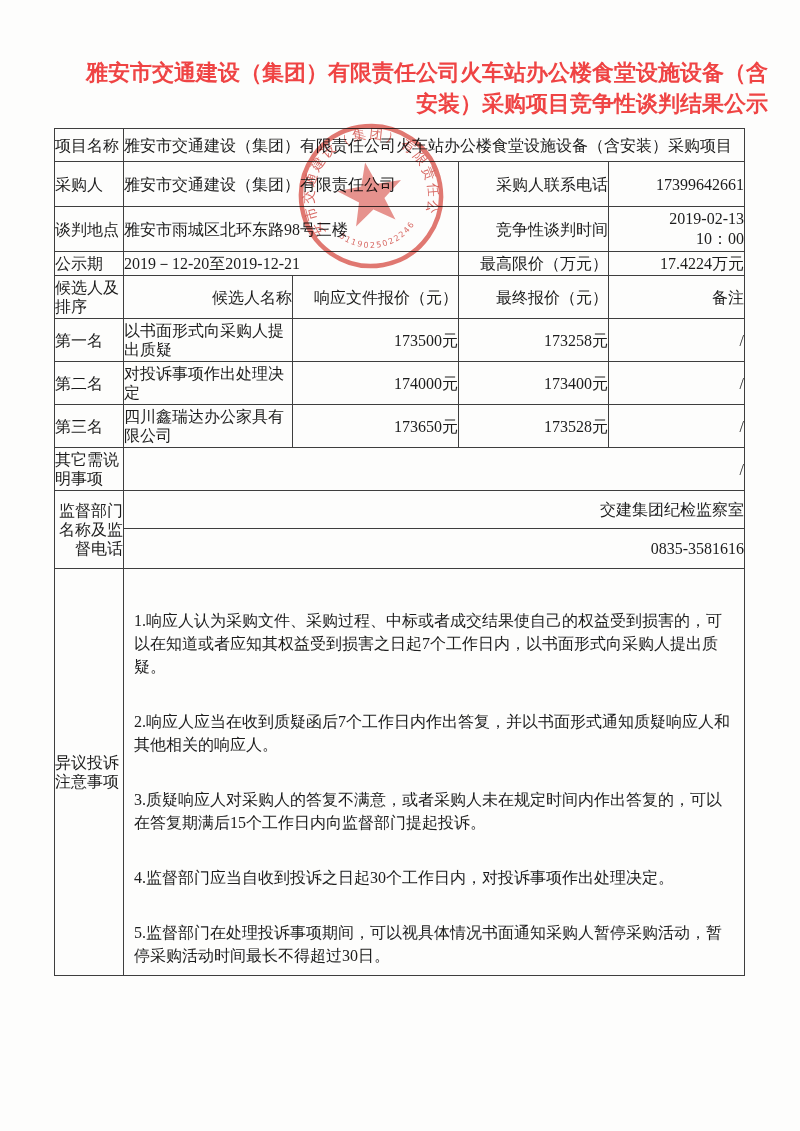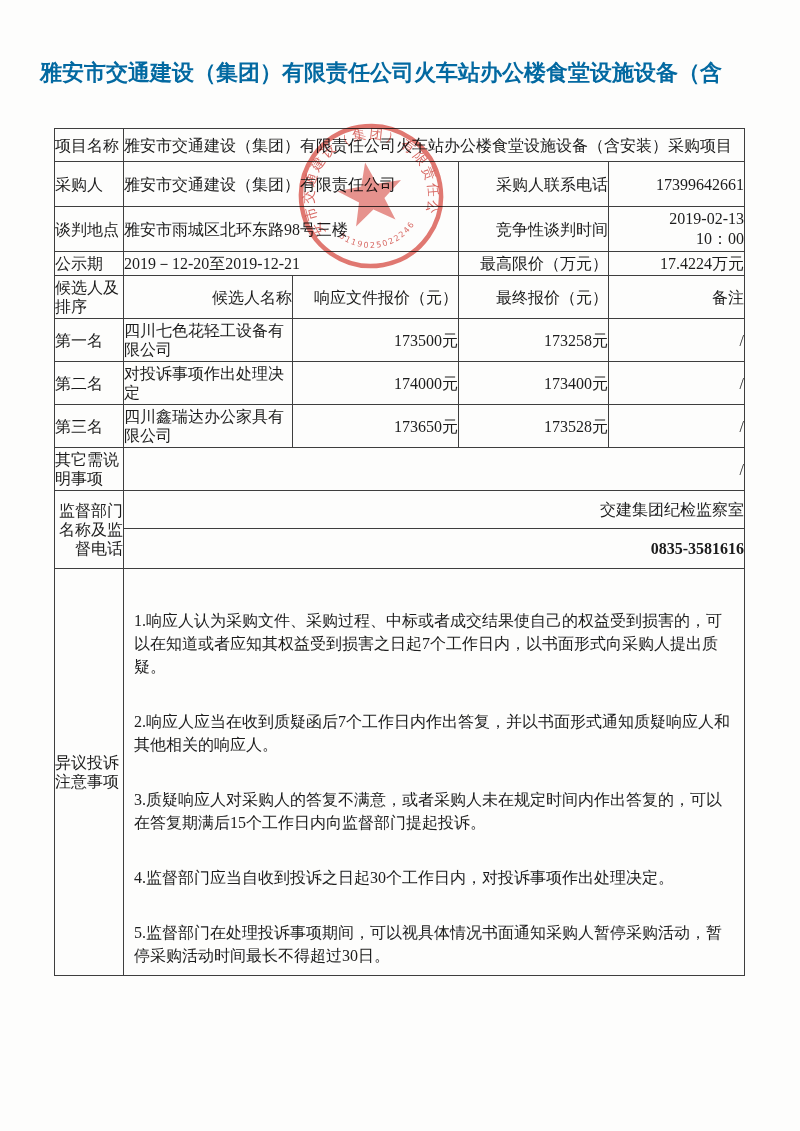--- a/index.html
+++ b/index.html
@@ -6,26 +6,26 @@
   .page {
     position:relative;
     width:800px; height:1131px;
     background:#fdfdfc;
     font-family:"Liberation Serif","DejaVu Serif",serif;
     color:#1c1c1c;
     overflow:hidden;
   }
   .title {
     position:absolute;
-    top:57px; left:40px; width:720px;
-    text-align:left;
+    top:57px; left:48px; width:720px;
+    text-align:right;
     font-size:22px;
     font-weight:bold;
     line-height:31px;
-    color:#0369a1;
+    color:#ef4444;
   }
   table.results {
     position:absolute;
     top:128px; left:54px;
     width:690px;
     border-collapse:collapse;
     table-layout:fixed;
   }
   table.results td {
     border:1.5px solid #3e3e3e;
@@ -40,21 +40,21 @@
   td.txt { text-align:left; padding-left:8px; }
   td.c   { text-align:right; }
   tr.r-project   { height:33px; }
   tr.r-purchaser { height:45px; }
   tr.r-venue     { height:40px;margin-left:37px; }
   tr.r-publicity { height:23px; }
   tr.r-chead     { height:33px; }
   tr.r-cand      { height:40px; }
   tr.r-other     { height:39px; }
   tr.r-sup1      { height:38px;font-family:Liberation Serif, serif; }
-  tr.r-sup2      { height:40px;font-weight:bold; }
+  tr.r-sup2      { height:40px; }
   tr.r-objection { height:300px; }
   .time-cell div { line-height:20px; }
   .objection-list { padding:6px 14px 6px 10px; }
   .objection-list div { line-height:23px;margin-top:32px; }
   
   .stamp {
     position:absolute;
     left:291px; top:116px;
     width:160px; height:160px;
     transform:rotate(-10deg);
@@ -75,20 +75,21 @@
     opacity:0.9;
   }
 </style>
 </head>
 <body>
 
 <div class="page">
 
   <div class="title">
     <span>雅安市交通建设（集团）有限责任公司火车站办公楼食堂设施设备（含</span><br>
+    <span>安装）采购项目竞争性谈判结果公示</span>
   </div>
 
   <table class="results">
     <colgroup>
       <col style="width:69px">
         <col style="width:169px">
         <col style="width:166px">
         <col style="width:150px">
         <col style="width:136px">
     </colgroup>
@@ -126,21 +127,21 @@
     <tr class="r-chead">
       <td class="lbl">候选人及排序</td>
       <td class="c">候选人名称</td>
       <td class="c">响应文件报价（元）</td>
       <td class="c">最终报价（元）</td>
       <td class="c">备注</td>
     </tr>
 
     <tr class="r-cand">
       <td class="lbl">第一名</td>
-      <td class="txt">四川七色花轻工设备有限公司</td>
+      <td class="txt">以书面形式向采购人提出质疑</td>
       <td class="c">173500元</td>
       <td class="c">173258元</td>
       <td class="c">/</td>
     </tr>
 
     <tr class="r-cand">
       <td class="lbl">第二名</td>
       <td class="txt">对投诉事项作出处理决定</td>
       <td class="c">174000元</td>
       <td class="c">173400元</td>

